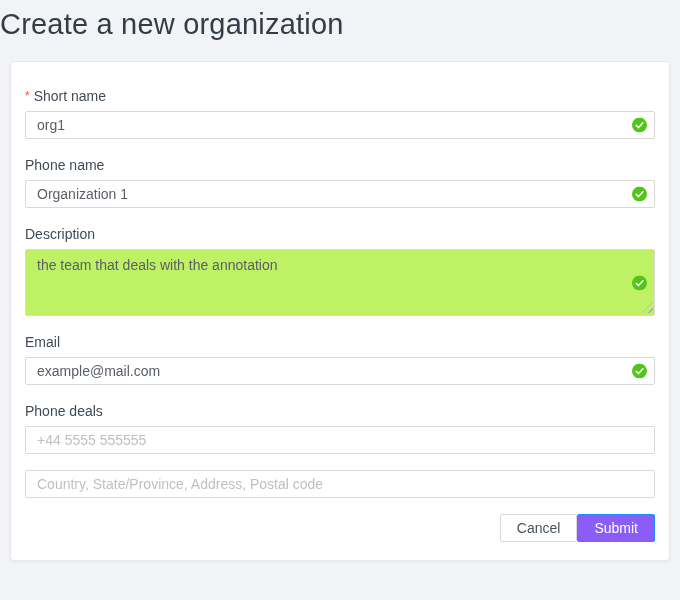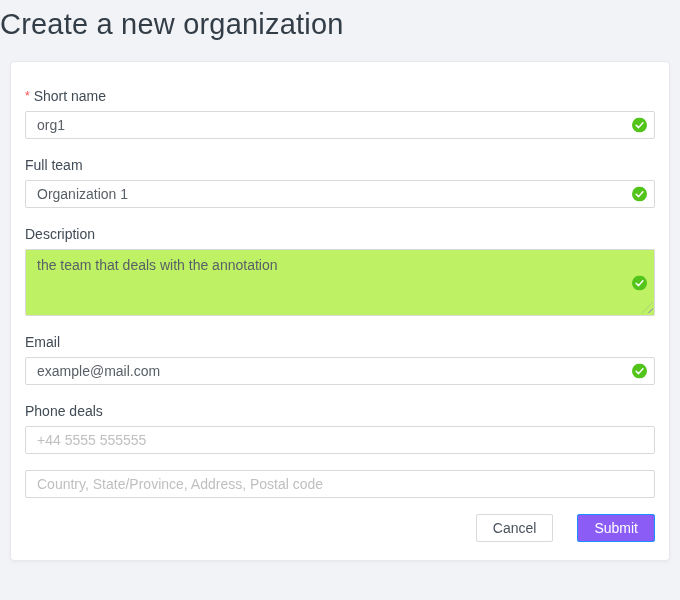--- a/index.html
+++ b/index.html
@@ -95,21 +95,21 @@
       transparent 0 2px,
       #9aa0a6 2px 3px,
       transparent 3px 5px
     );
     clip-path: polygon(100% 0, 100% 100%, 0 100%);
     opacity: 0.8;
   }
   .buttons-row {
     display: flex;
     justify-content: flex-end;
-    gap: 24px;
+    gap: 0;
     margin-top: 12px;
   }
   .btn {
     box-sizing: border-box;
     height: 28px;
     padding: 0 16px;
     font-size: 14px;
     font-family: "Liberation Sans", "DejaVu Sans", sans-serif;
     border-radius: 2px;
     cursor: pointer;
@@ -138,21 +138,21 @@
     <div class="control-wrap">
       <input class="text-input" type="text" value="org1" style="">
       <svg class="suffix-icon" viewBox="0 0 16 16">
         <circle cx="8" cy="8" r="8" fill="#52c41a"></circle>
         <path d="M4.4 8.2 L7 10.8 L11.6 5.6" stroke="#ffffff" stroke-width="1.6" fill="none" stroke-linecap="round" stroke-linejoin="round"></path>
       </svg>
     </div>
   </div>
 
   <div class="form-item">
-    <span class="field-label">Full team</span>
+    <span class="field-label">Phone name</span>
     <div class="control-wrap">
       <input class="text-input" type="text" value="Organization 1" style="">
       <svg class="suffix-icon" viewBox="0 0 16 16">
         <circle cx="8" cy="8" r="8" fill="#52c41a"></circle>
         <path d="M4.4 8.2 L7 10.8 L11.6 5.6" stroke="#ffffff" stroke-width="1.6" fill="none" stroke-linecap="round" stroke-linejoin="round"></path>
       </svg>
     </div>
   </div>
 
   <div class="form-item">

